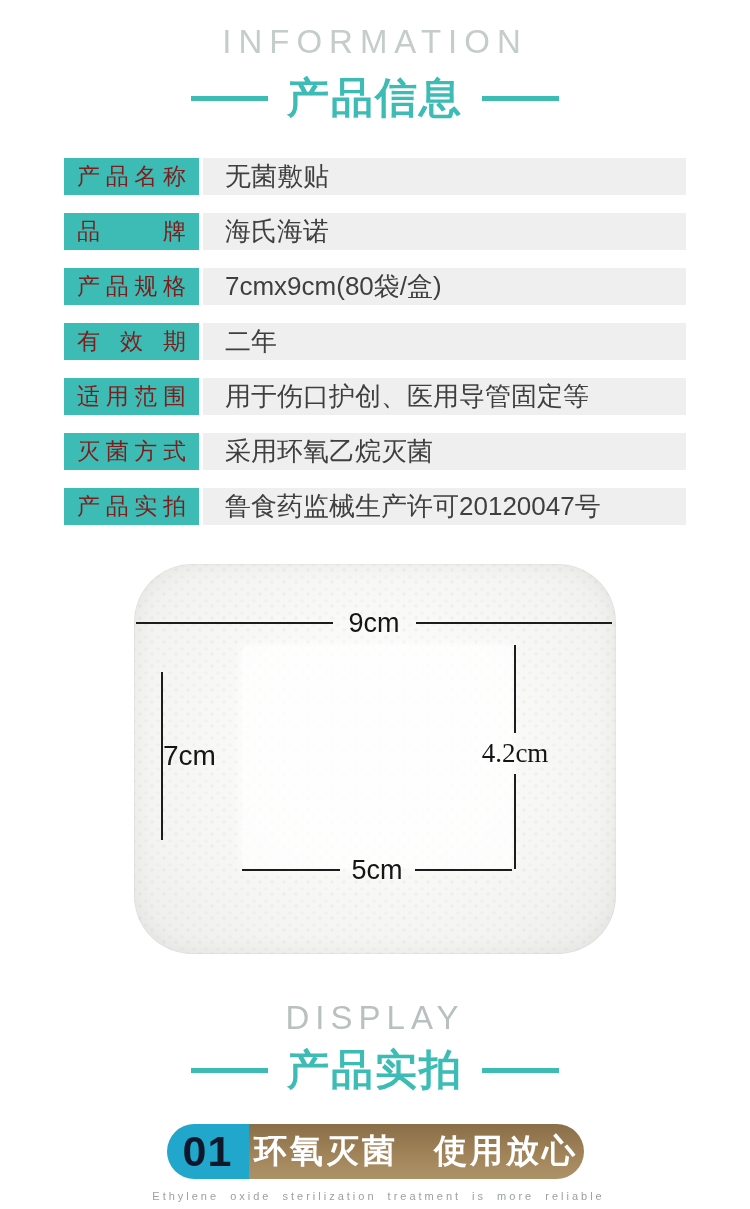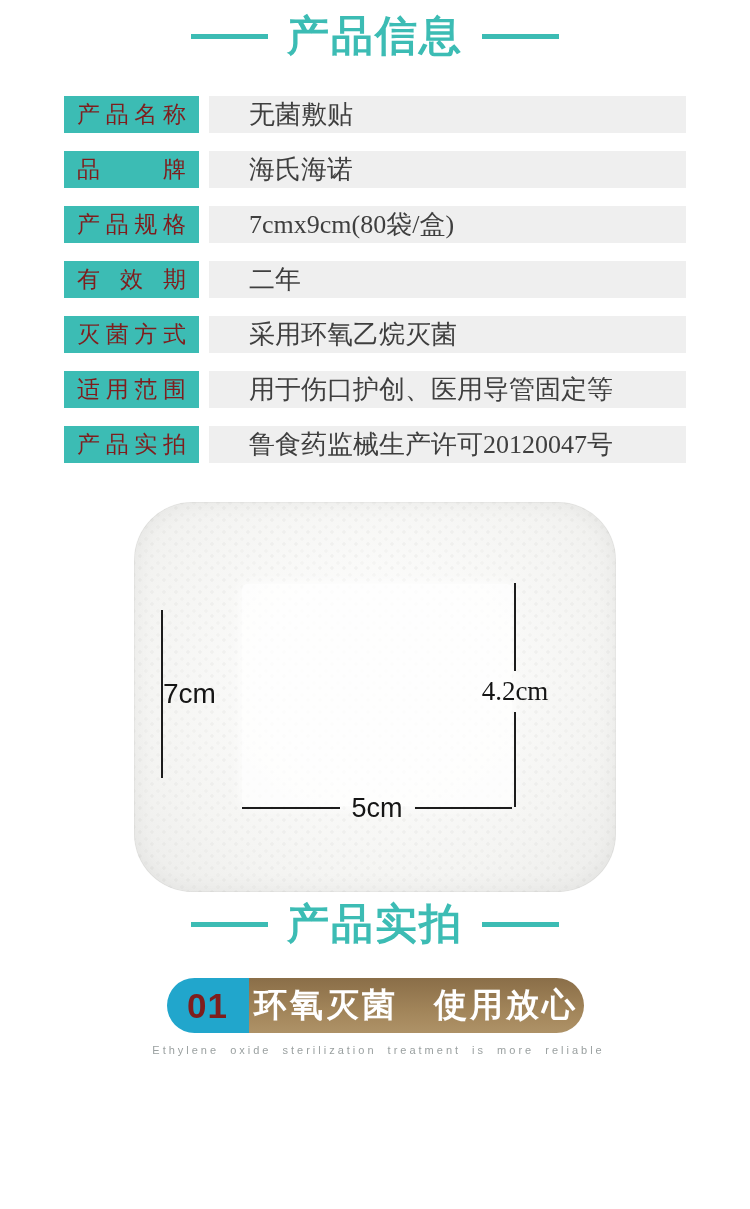--- a/index.html
+++ b/index.html
@@ -62,29 +62,28 @@
     line-height: 37px;
     padding: 0 13px;
     text-align: justify;
     text-align-last: justify;
     text-justify: inter-character;
     white-space: nowrap;
     overflow: hidden;
   }
   .spec-value {
     flex: 1;
-    margin-left: 10px;
+    margin-left: 4px;
     background: var(--row-bg, #efefef);
     color: var(--value-text, #3f3f3f);
     font-size: 26px;
     line-height: 37px;
-    padding-left: 40px;
-    white-space: nowrap;
-    overflow: hidden;
-    font-family: Liberation Serif, serif;
+    padding-left: 22px;
+    white-space: nowrap;
+    overflow: hidden;
   }
 
   
   .dressing-wrap {
     position: relative;
     width: 482px;
     height: 394px;
     margin: 35px auto 0;
   }
   .dressing {
@@ -152,22 +151,22 @@
     width: 417px;
     height: 55px;
     margin: 28px auto 0;
     border-radius: 28px;
     overflow: hidden;
     display: flex;
   }
   .banner-num {
     width: 82px;
     background: var(--banner-blue, #21a6cc);
-    color: #7f1d1d;
-    font-size: 35px;
+    color: #0f172a;
+    font-size: 43px;
     font-weight: 800;
     letter-spacing: 1px;
     display: flex; align-items: center; justify-content: center;
   }
   .banner-text {
     flex: 1;
     background: linear-gradient(180deg, var(--tan-dark, #8a6e48) 0%, #a2855a 60%, var(--tan-light, #ae9267) 100%);
     color: #ffffff;
     font-size: 33px;
     font-weight: 700;
@@ -183,20 +182,21 @@
     word-spacing: 5px;
     color: #9aa0a0;
     padding-left: 7px;
   }
 </style>
 </head>
 <body>
 
 <div class="page">
 
+  <div class="eyebrow">INFORMATION</div>
   <div class="title-row">
     <span class="dash"></span>
     <span class="section-title">产品信息</span>
     <span class="dash"></span>
   </div>
 
   <div class="spec-table">
     <div class="spec-row">
       <div class="spec-label">产品名称</div>
       <div class="spec-value">无菌敷贴</div>
@@ -207,57 +207,63 @@
     </div>
     <div class="spec-row">
       <div class="spec-label">产品规格</div>
       <div class="spec-value">7cmx9cm(80袋/盒)</div>
     </div>
     <div class="spec-row">
       <div class="spec-label">有效期</div>
       <div class="spec-value">二年</div>
     </div>
     <div class="spec-row">
+      <div class="spec-label">适用范围</div>
+      <div class="spec-value">用于伤口护创、医用导管固定等</div>
+    </div>
+    <div class="spec-row">
       <div class="spec-label">灭菌方式</div>
       <div class="spec-value">采用环氧乙烷灭菌</div>
-    </div>
-    <div class="spec-row">
-      <div class="spec-label">适用范围</div>
-      <div class="spec-value">用于伤口护创、医用导管固定等</div>
     </div>
     <div class="spec-row">
       <div class="spec-label">产品实拍</div>
       <div class="spec-value">鲁食药监械生产许可20120047号</div>
     </div>
   </div>
 
   <div class="dressing-wrap">
     <div class="dressing"></div>
     <div class="dressing-pad"></div>
 
+    <div class="dim-width">
+      <span class="h-seg"></span>
+      <span class="dim-label">9cm</span>
+      <span class="h-seg"></span>
+    </div>
 
     <div class="dim-height">
       <span class="v-seg first"></span>
       <span class="dim-label">7cm</span>
       <span class="v-seg last"></span>
     </div>
 
     <div class="dim-pad-height">
       <span class="v-seg first"></span>
       <span class="dim-label">4.2cm</span>
       <span class="v-seg last"></span>
     </div>
 
     <div class="dim-pad-width">
       <span class="h-seg"></span>
       <span class="dim-label">5cm</span>
       <span class="h-seg"></span>
     </div>
   </div>
 
+  <div class="eyebrow display">DISPLAY</div>
   <div class="title-row display">
     <span class="dash"></span>
     <span class="section-title">产品实拍</span>
     <span class="dash"></span>
   </div>
 
   <div class="banner">
     <div class="banner-num">01</div>
     <div class="banner-text">环氧灭菌　使用放心</div>
   </div>

